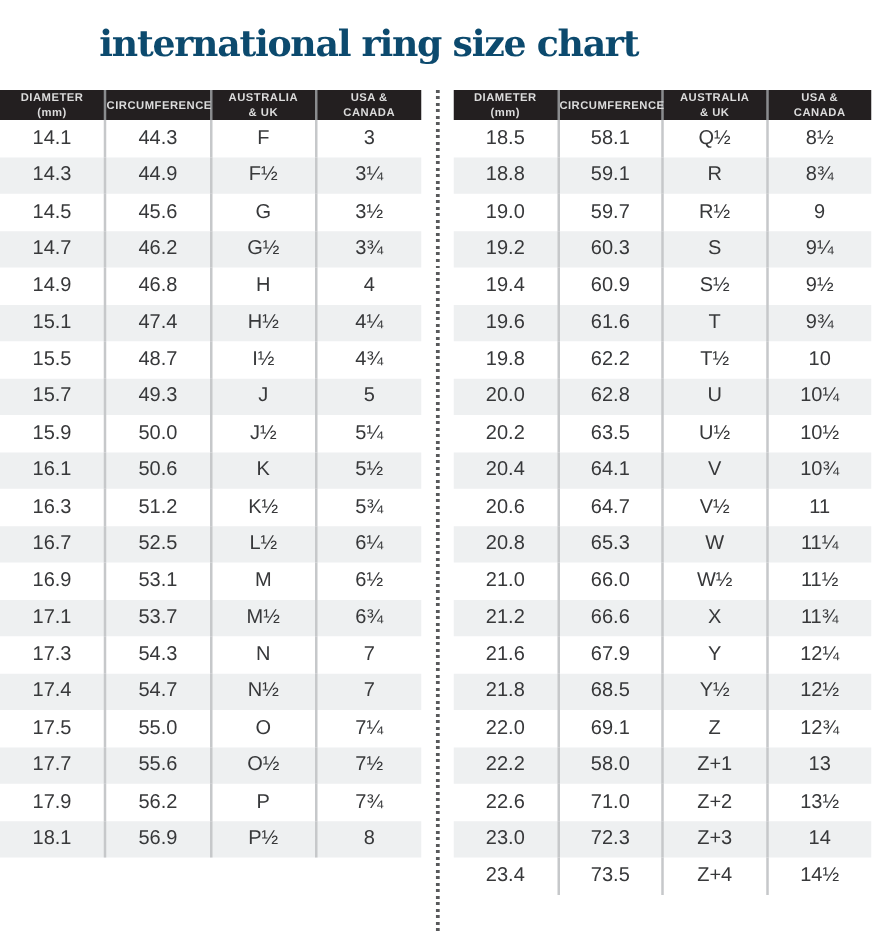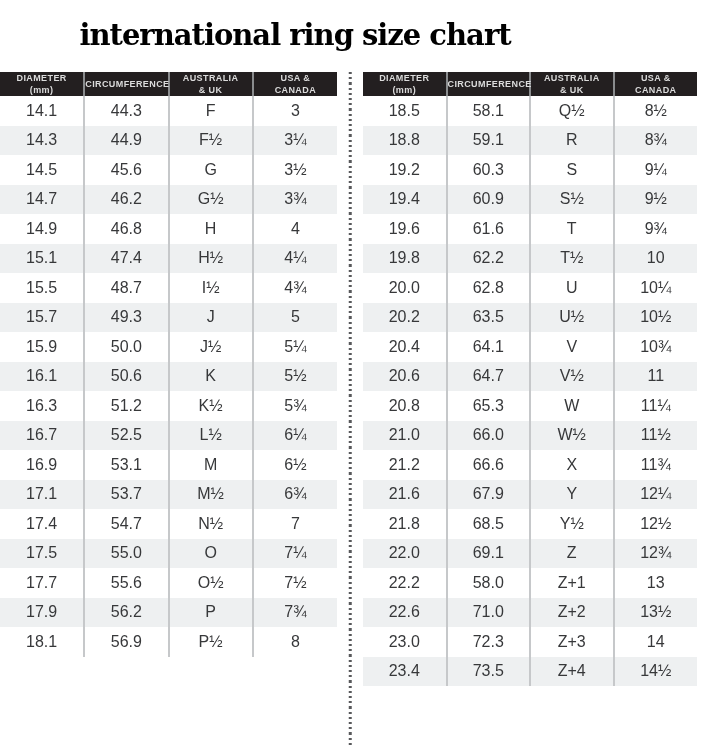--- a/index.html
+++ b/index.html
@@ -15,21 +15,21 @@
 
   .title {
     height: 33px;
     padding-right: 112px; 
     text-align: center;
     font-family: "DejaVu Serif", serif;
     font-weight: bold;
     font-size: 29px;
     line-height: 32px;
     letter-spacing: -1px;
-    color: #000000;
+    color: #0c4a6e;
     white-space: nowrap;
   }
 
   .tables {
     display: flex;
     align-items: stretch;
     height: 714px;
   }
 
   table.size-table {
@@ -189,20 +189,26 @@
             <td>M</td>
             <td>6½</td>
           </tr>
           <tr>
             <td>17.1</td>
             <td>53.7</td>
             <td>M½</td>
             <td>6¾</td>
           </tr>
           <tr>
+            <td>17.3</td>
+            <td>54.3</td>
+            <td>N</td>
+            <td>7</td>
+          </tr>
+          <tr>
             <td>17.4</td>
             <td>54.7</td>
             <td>N½</td>
             <td>7</td>
           </tr>
           <tr>
             <td>17.5</td>
             <td>55.0</td>
             <td>O</td>
             <td>7¼</td>
@@ -247,20 +253,26 @@
             <td>Q½</td>
             <td>8½</td>
           </tr>
           <tr>
             <td>18.8</td>
             <td>59.1</td>
             <td>R</td>
             <td>8¾</td>
           </tr>
           <tr>
+            <td>19.0</td>
+            <td>59.7</td>
+            <td>R½</td>
+            <td>9</td>
+          </tr>
+          <tr>
             <td>19.2</td>
             <td>60.3</td>
             <td>S</td>
             <td>9¼</td>
           </tr>
           <tr>
             <td>19.4</td>
             <td>60.9</td>
             <td>S½</td>
             <td>9½</td>

